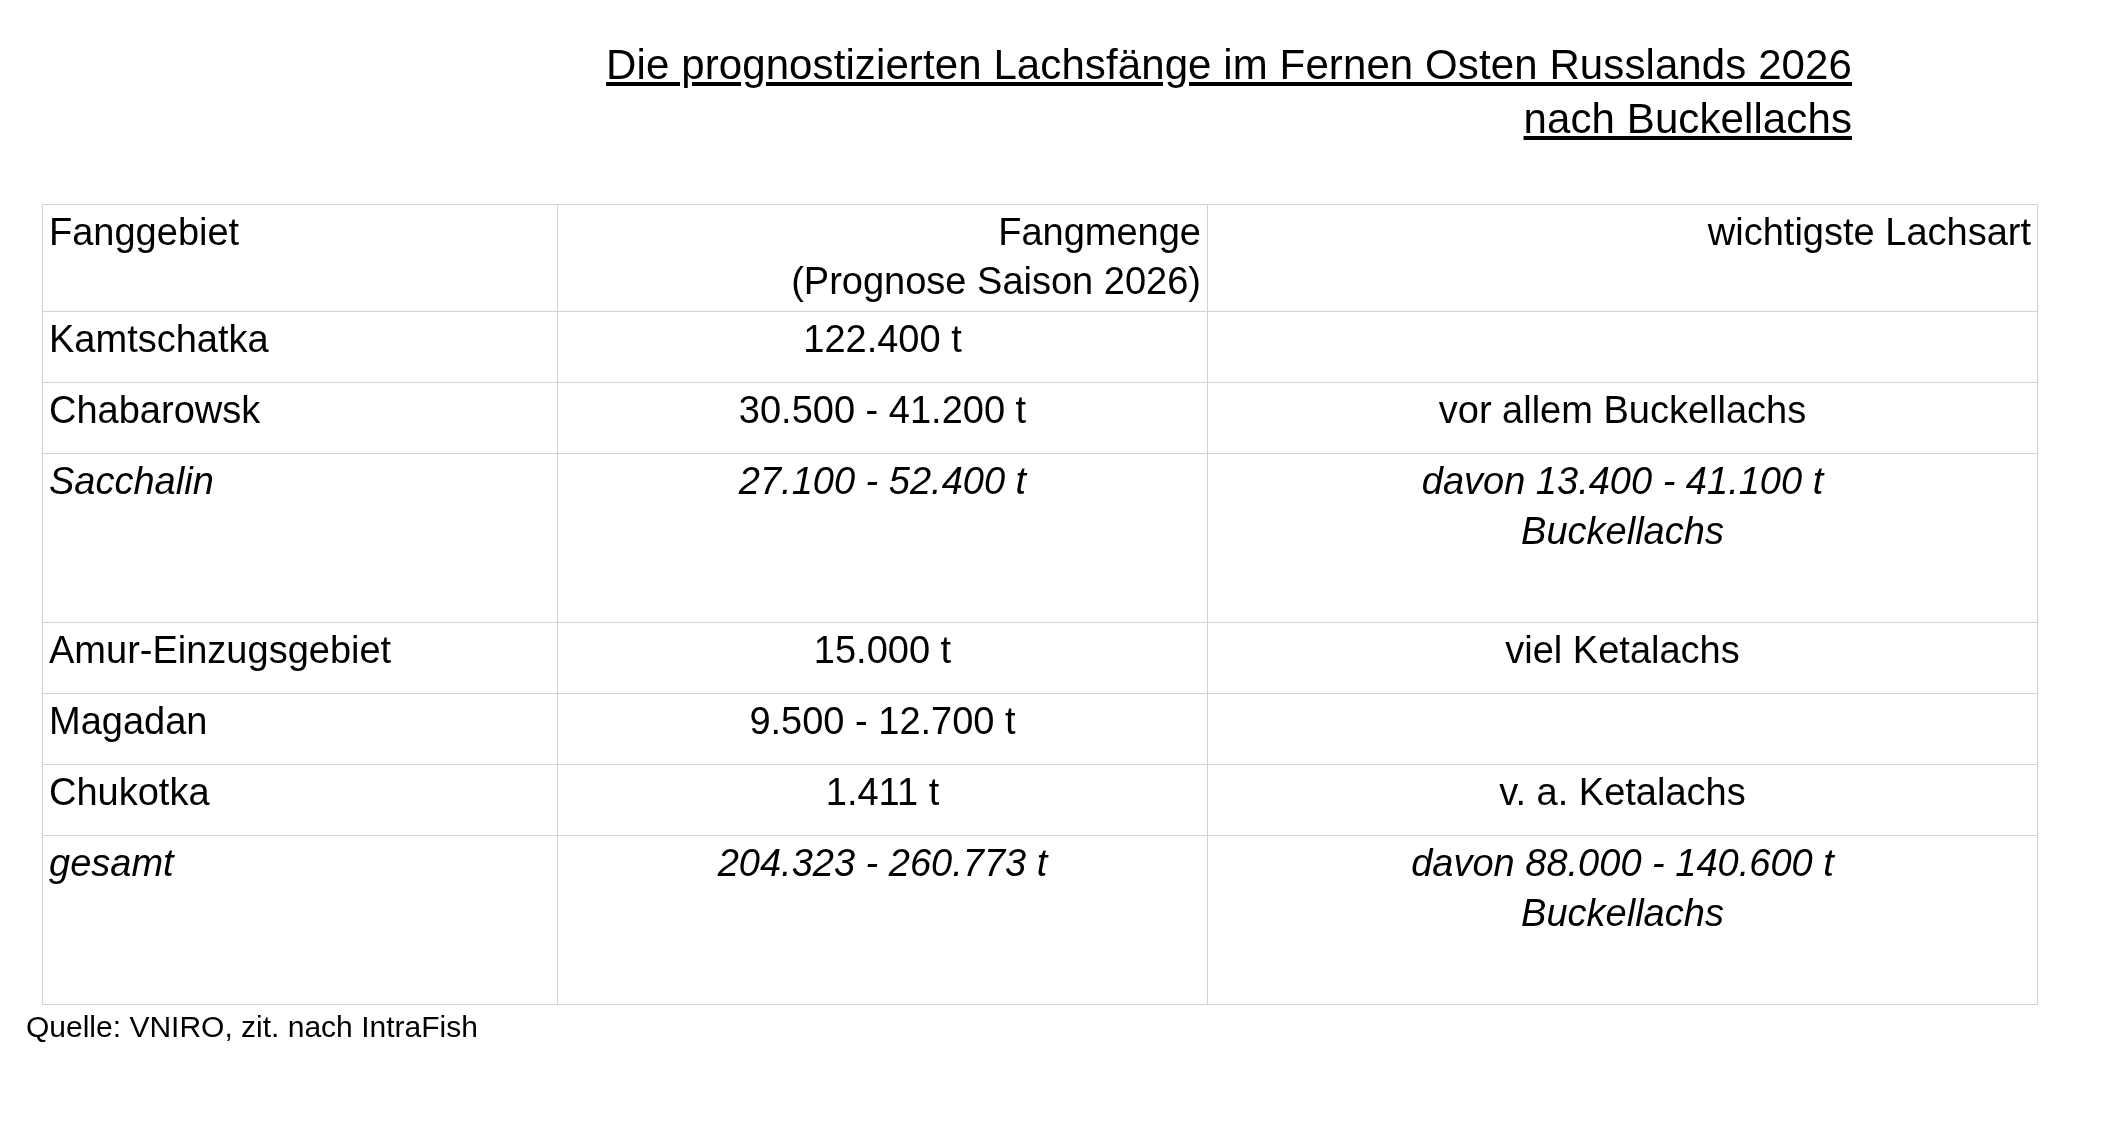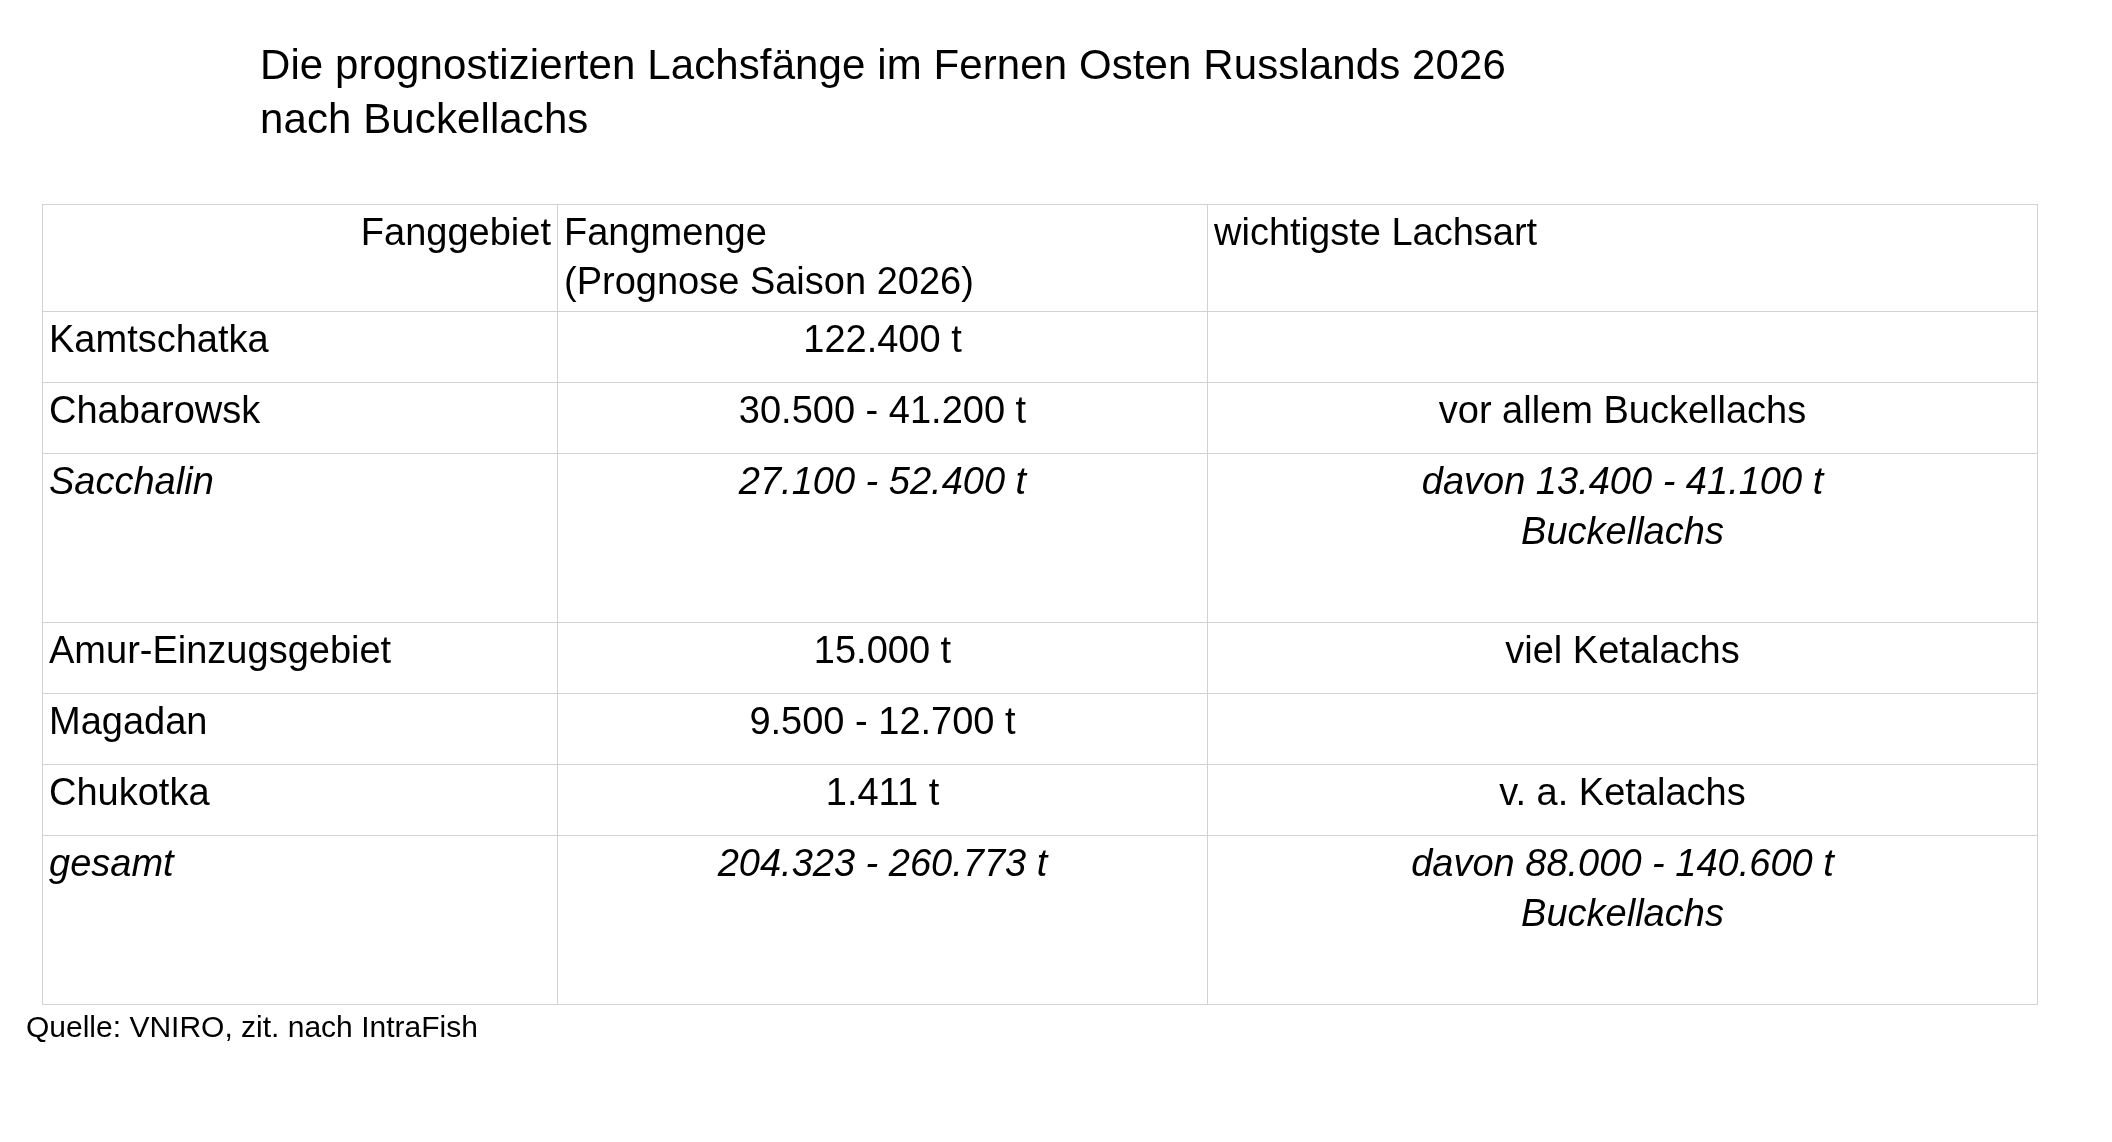--- a/index.html
+++ b/index.html
@@ -14,27 +14,28 @@
     color: #000000;
     overflow: hidden;
   }
   .page {
     position: relative;
     width: 2112px;
     height: 1142px;
     box-sizing: border-box;
   }
   .title {
-    text-align: left;
+    text-align: right;
     font-size: 42px;
     line-height: 1.28;
     font-weight: normal;
     margin: 0;
     padding: 38px 260px 0 260px;
     letter-spacing: 0.1px;
+    text-decoration: underline;
   }
   .table-wrap {
     margin: 58px 42px 0 42px;
   }
   table.data {
     border-collapse: collapse;
     width: 1995px;
     table-layout: fixed;
   }
   table.data td, table.data th {
@@ -42,22 +43,22 @@
     font-weight: normal;
     font-size: 38px;
     line-height: 1.30;
     padding: 3px 6px 5px 6px;
     vertical-align: top;
   }
   col.c0 { width: 515px; }
   col.c1 { width: 650px; }
   col.c2 { width: 830px; }
 
-  .hdr td { text-align: left; }
-  .hdr td.left-h { text-align: right; }
+  .hdr td { text-align: right; }
+  .hdr td.left-h { text-align: left; }
 
   td.region {
     text-align: left;
     padding-left: 6px;
   }
   td.amount, td.species {
     text-align: center;
   }
   tr.body-row td {
     height: 62px;

